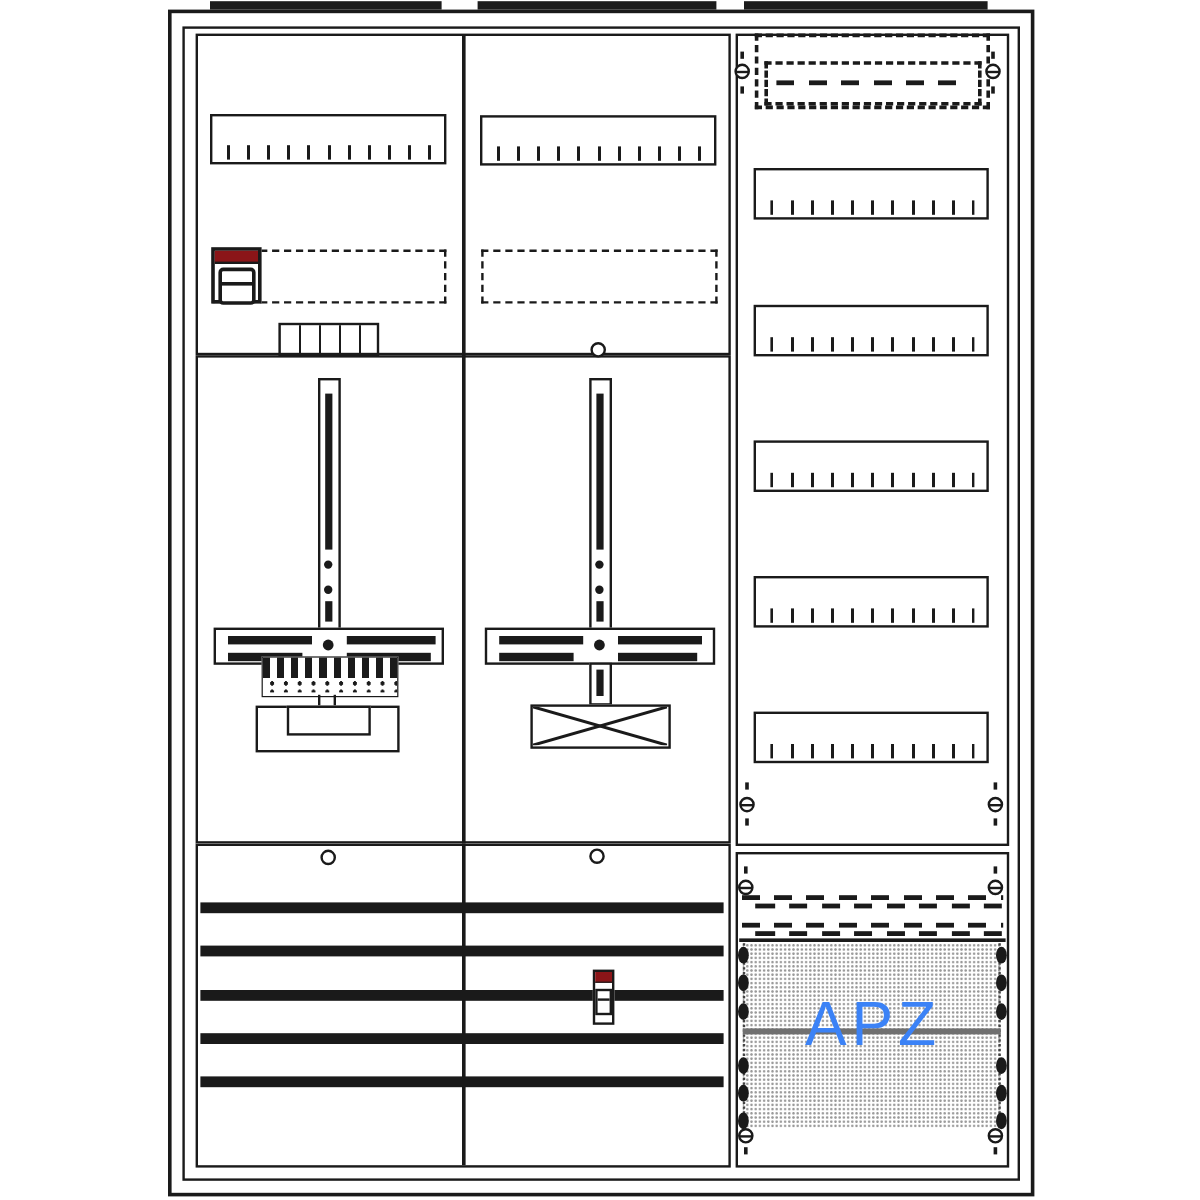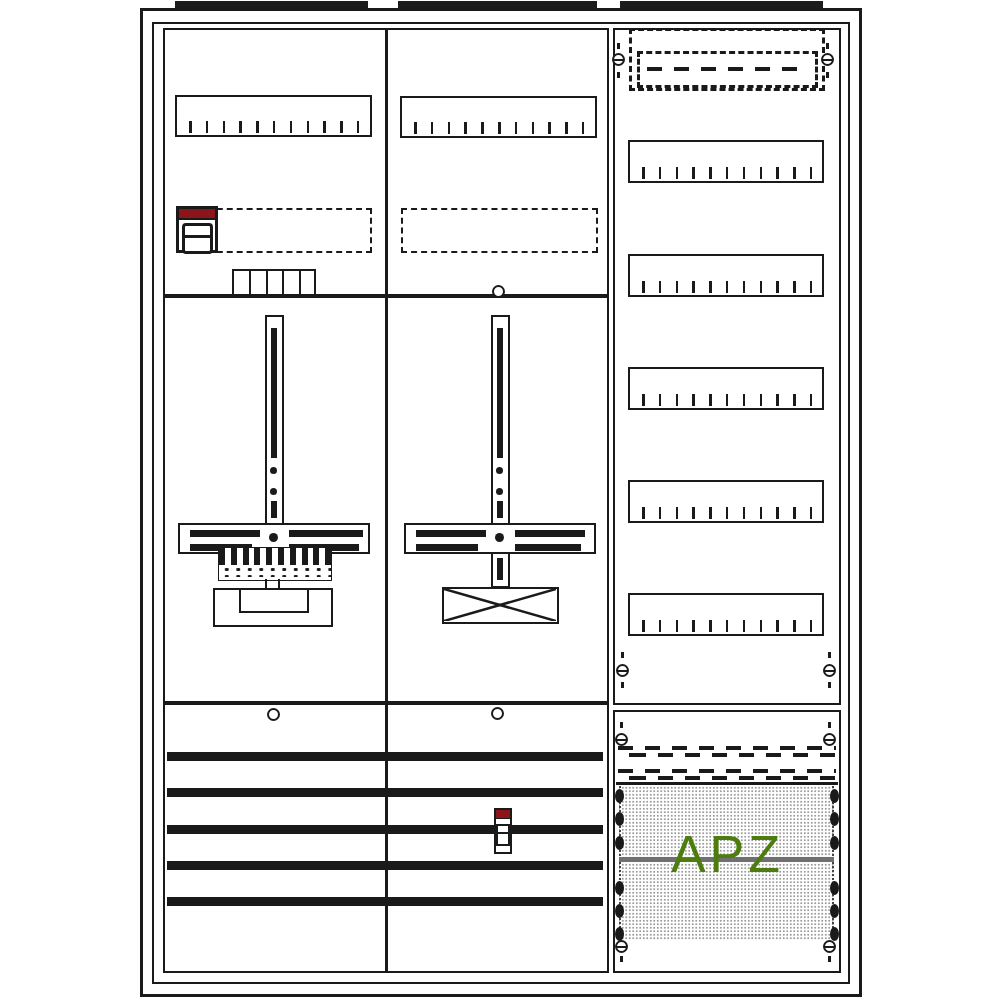--- a/index.html
+++ b/index.html
@@ -41,21 +41,21 @@
   .terminal{border:2px solid var(--line);background:
       repeating-linear-gradient(90deg,transparent 0 14.8px,var(--line) 14.8px 16.8px);}
   .hatchblock{border:1.5px solid var(--line);background:#fff;}
   .hatch-stripes{height:17px;background:repeating-linear-gradient(90deg,var(--line) 0 6px,transparent 6px 11.8px);}
   .hatch-dots{height:12px;background-image:radial-gradient(circle,var(--line) 1.7px,transparent 1.9px);
               background-size:11.5px 7px;background-position:2px 1px;}
   .dashline{height:4px;background:repeating-linear-gradient(90deg,var(--line) 0 15px,transparent 15px 27px);}
   .dotarea{background-image:radial-gradient(circle,var(--dot) 0.9px,transparent 1.1px);
            background-size:3.5px 3.5px;border-left:2px dotted #444;border-right:2px dotted #444;}
   .clip{width:9px;height:14px;background:var(--line);border-radius:50%;}
-  .apz{font-size:52px;font-weight:400;letter-spacing:4px;color:#4d7c0f;text-align:center;line-height:60px;}
+  .apz{font-size:52px;font-weight:400;letter-spacing:4px;color:#3b82f6;text-align:center;line-height:60px;}
   .xline{stroke:var(--line);stroke-width:2.5;}
 </style>
 </head>
 <body>
 
 <div id="stage">
 
   <div class="abs tab" style="left:175px;top:1px;width:193px;height:9px"></div>
   <div class="abs tab" style="left:398px;top:1px;width:199px;height:9px"></div>
   <div class="abs tab" style="left:620px;top:1px;width:203px;height:9px"></div>

